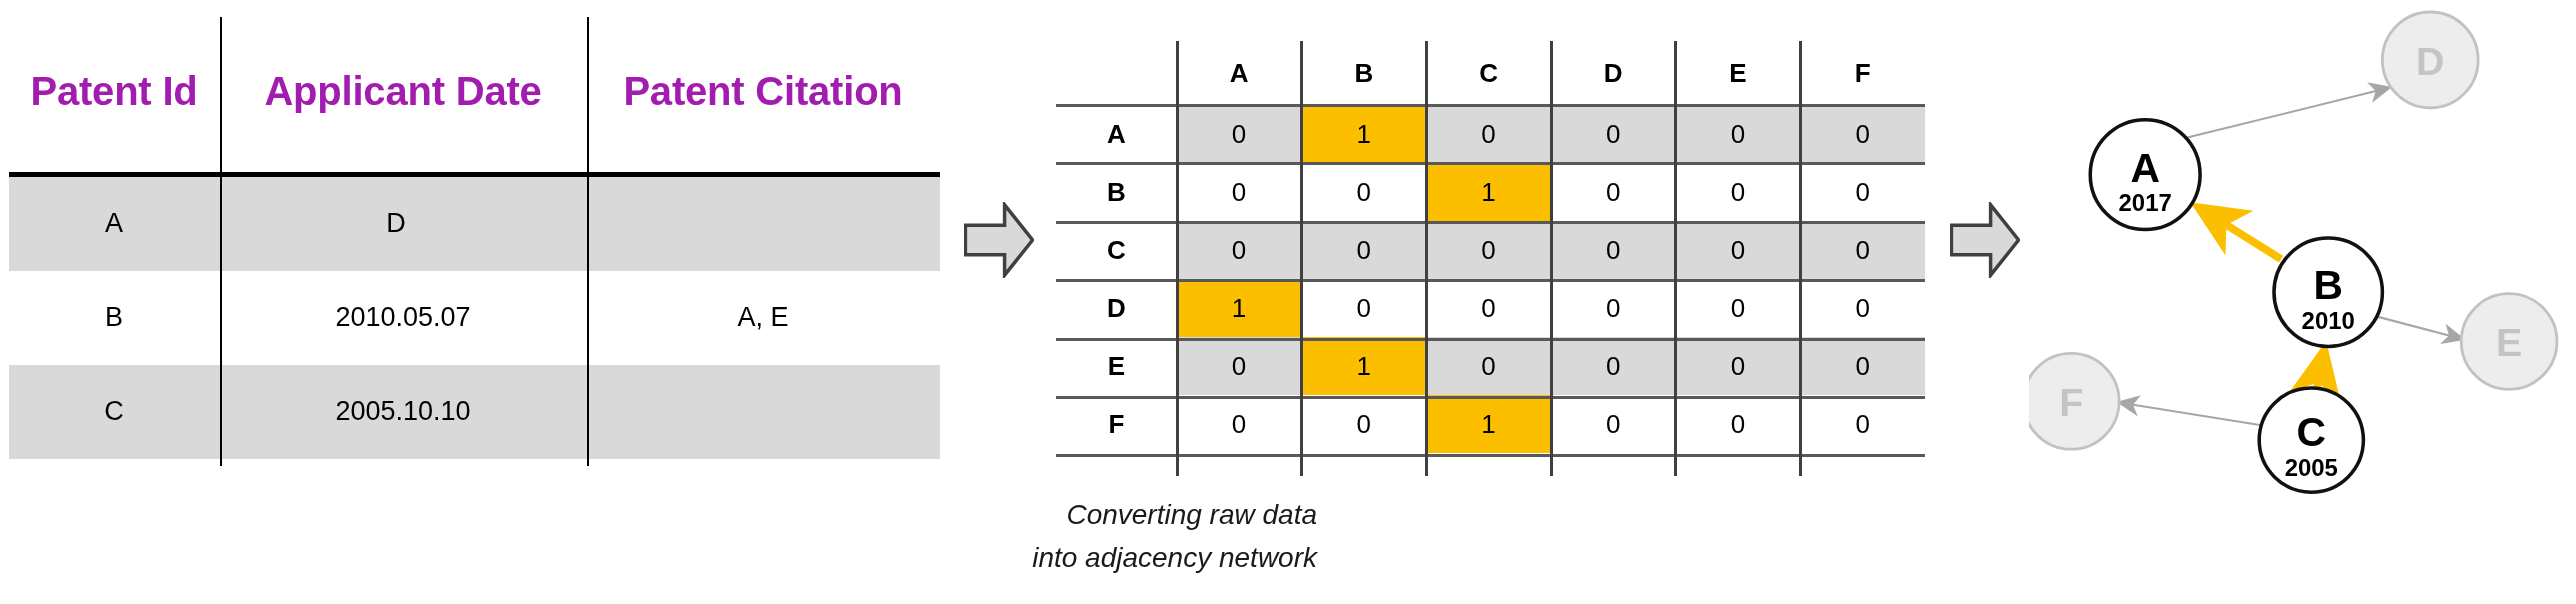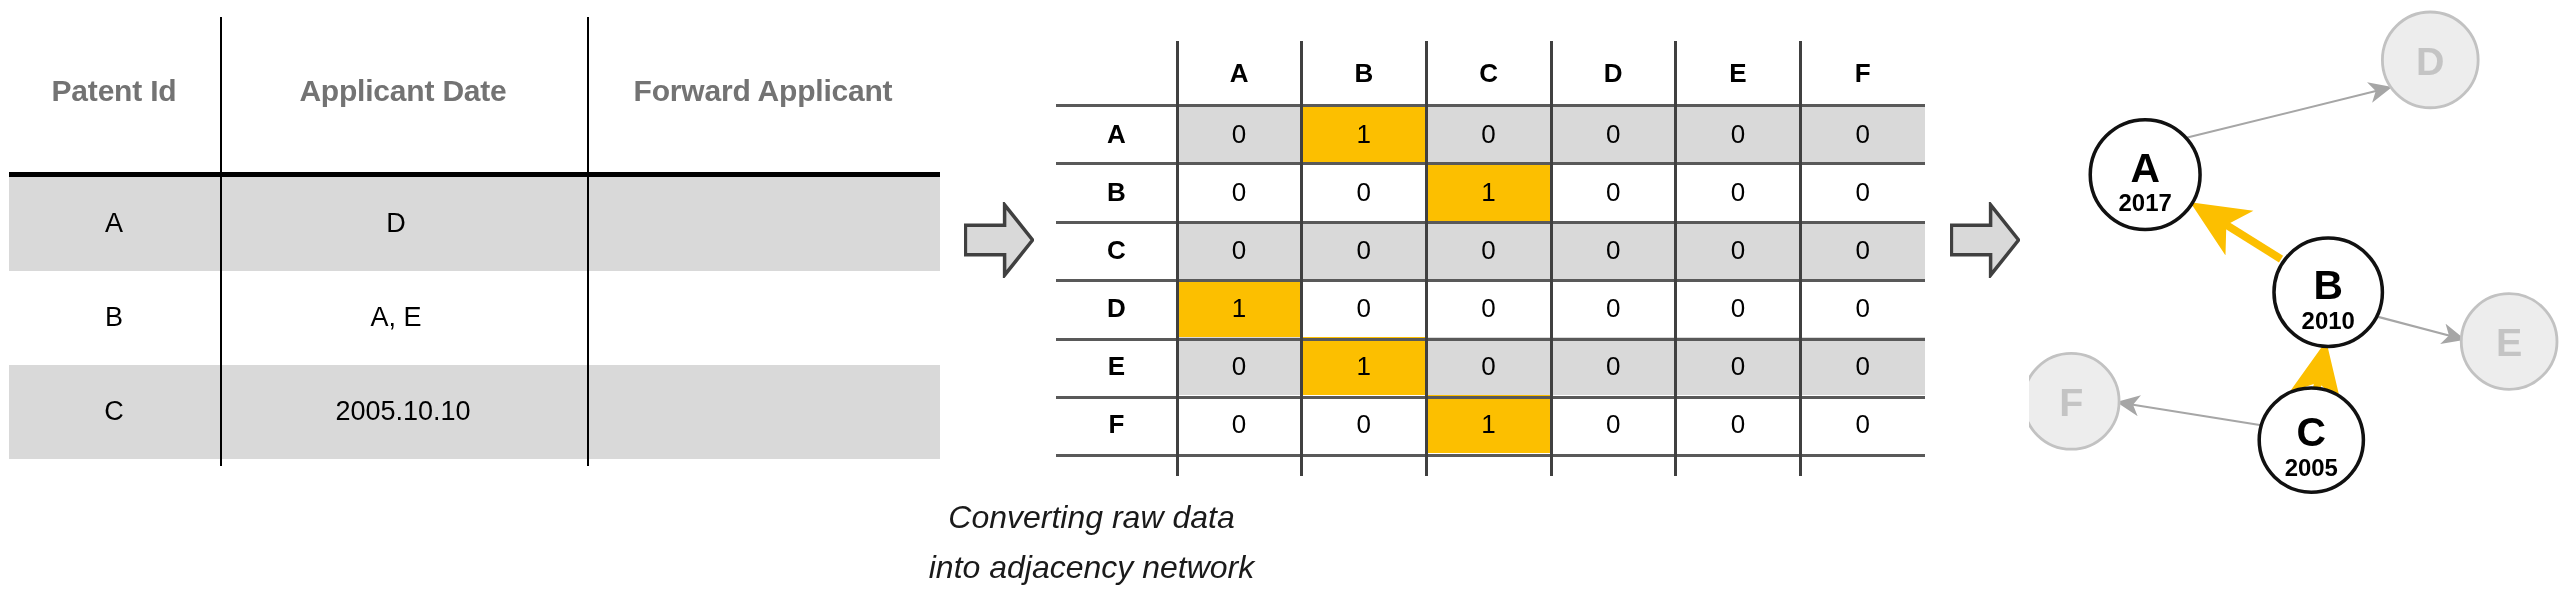--- a/index.html
+++ b/index.html
@@ -33,22 +33,22 @@
     left: 0; top: 0;
     width: 100%;
     height: 165px;
     display: flex;
   }
   .rt-header .rt-cell {
     display: flex;
     align-items: center;
     justify-content: center;
     font-weight: bold;
-    font-size: 30px;
-    color: #737373;
+    font-size: 40px;
+    color: #a21caf;
     letter-spacing: -0.2px;
   }
   .rt-headline {
     position: absolute;
     left: 0;
     top: 163px;
     width: 100%;
     height: 5px;
     background: #000000;
   }
@@ -172,53 +172,54 @@
     font-weight: bold;
     font-size: 56px;
     fill: #c4c4c4;
     text-anchor: middle;
   }
 
   
   .caption {
     position: absolute;
     font-style: italic;
-    font-size: 32px;
+    font-size: 28px;
     color: #1a1a1a;
-    text-align: center;
+    text-align: right;
     line-height: 1.55;
     white-space: nowrap;
   }
   #caption-matrix { left: 866px; top: 493px; width: 451px; }
   #caption-network { left: 1691px; top: 493px; width: 493px; }
 </style>
 </head>
 <body>
 
 <div id="stage">
 
   <div id="raw-table">
 
     <div class="rt-header">
       <div class="rt-cell rt-c0">Patent Id</div>
       <div class="rt-cell rt-c1">Applicant Date</div>
-      <div class="rt-cell rt-c2">Forward Applicant</div>
+      <div class="rt-cell rt-c2">Patent Citation</div>
     </div>
 
     <div class="rt-headline"></div>
 
     <div class="rt-body">
 
       <div class="rt-row shaded">
         <div class="rt-cell rt-c0">A</div>
         <div class="rt-cell rt-c2">D</div>
       </div>
 
       <div class="rt-row">
         <div class="rt-cell rt-c0">B</div>
+        <div class="rt-cell rt-c1">2010.05.07</div>
         <div class="rt-cell rt-c2">A, E</div>
       </div>
 
       <div class="rt-row shaded">
         <div class="rt-cell rt-c0">C</div>
         <div class="rt-cell rt-c1">2005.10.10</div>
       </div>
 
     </div>
 

